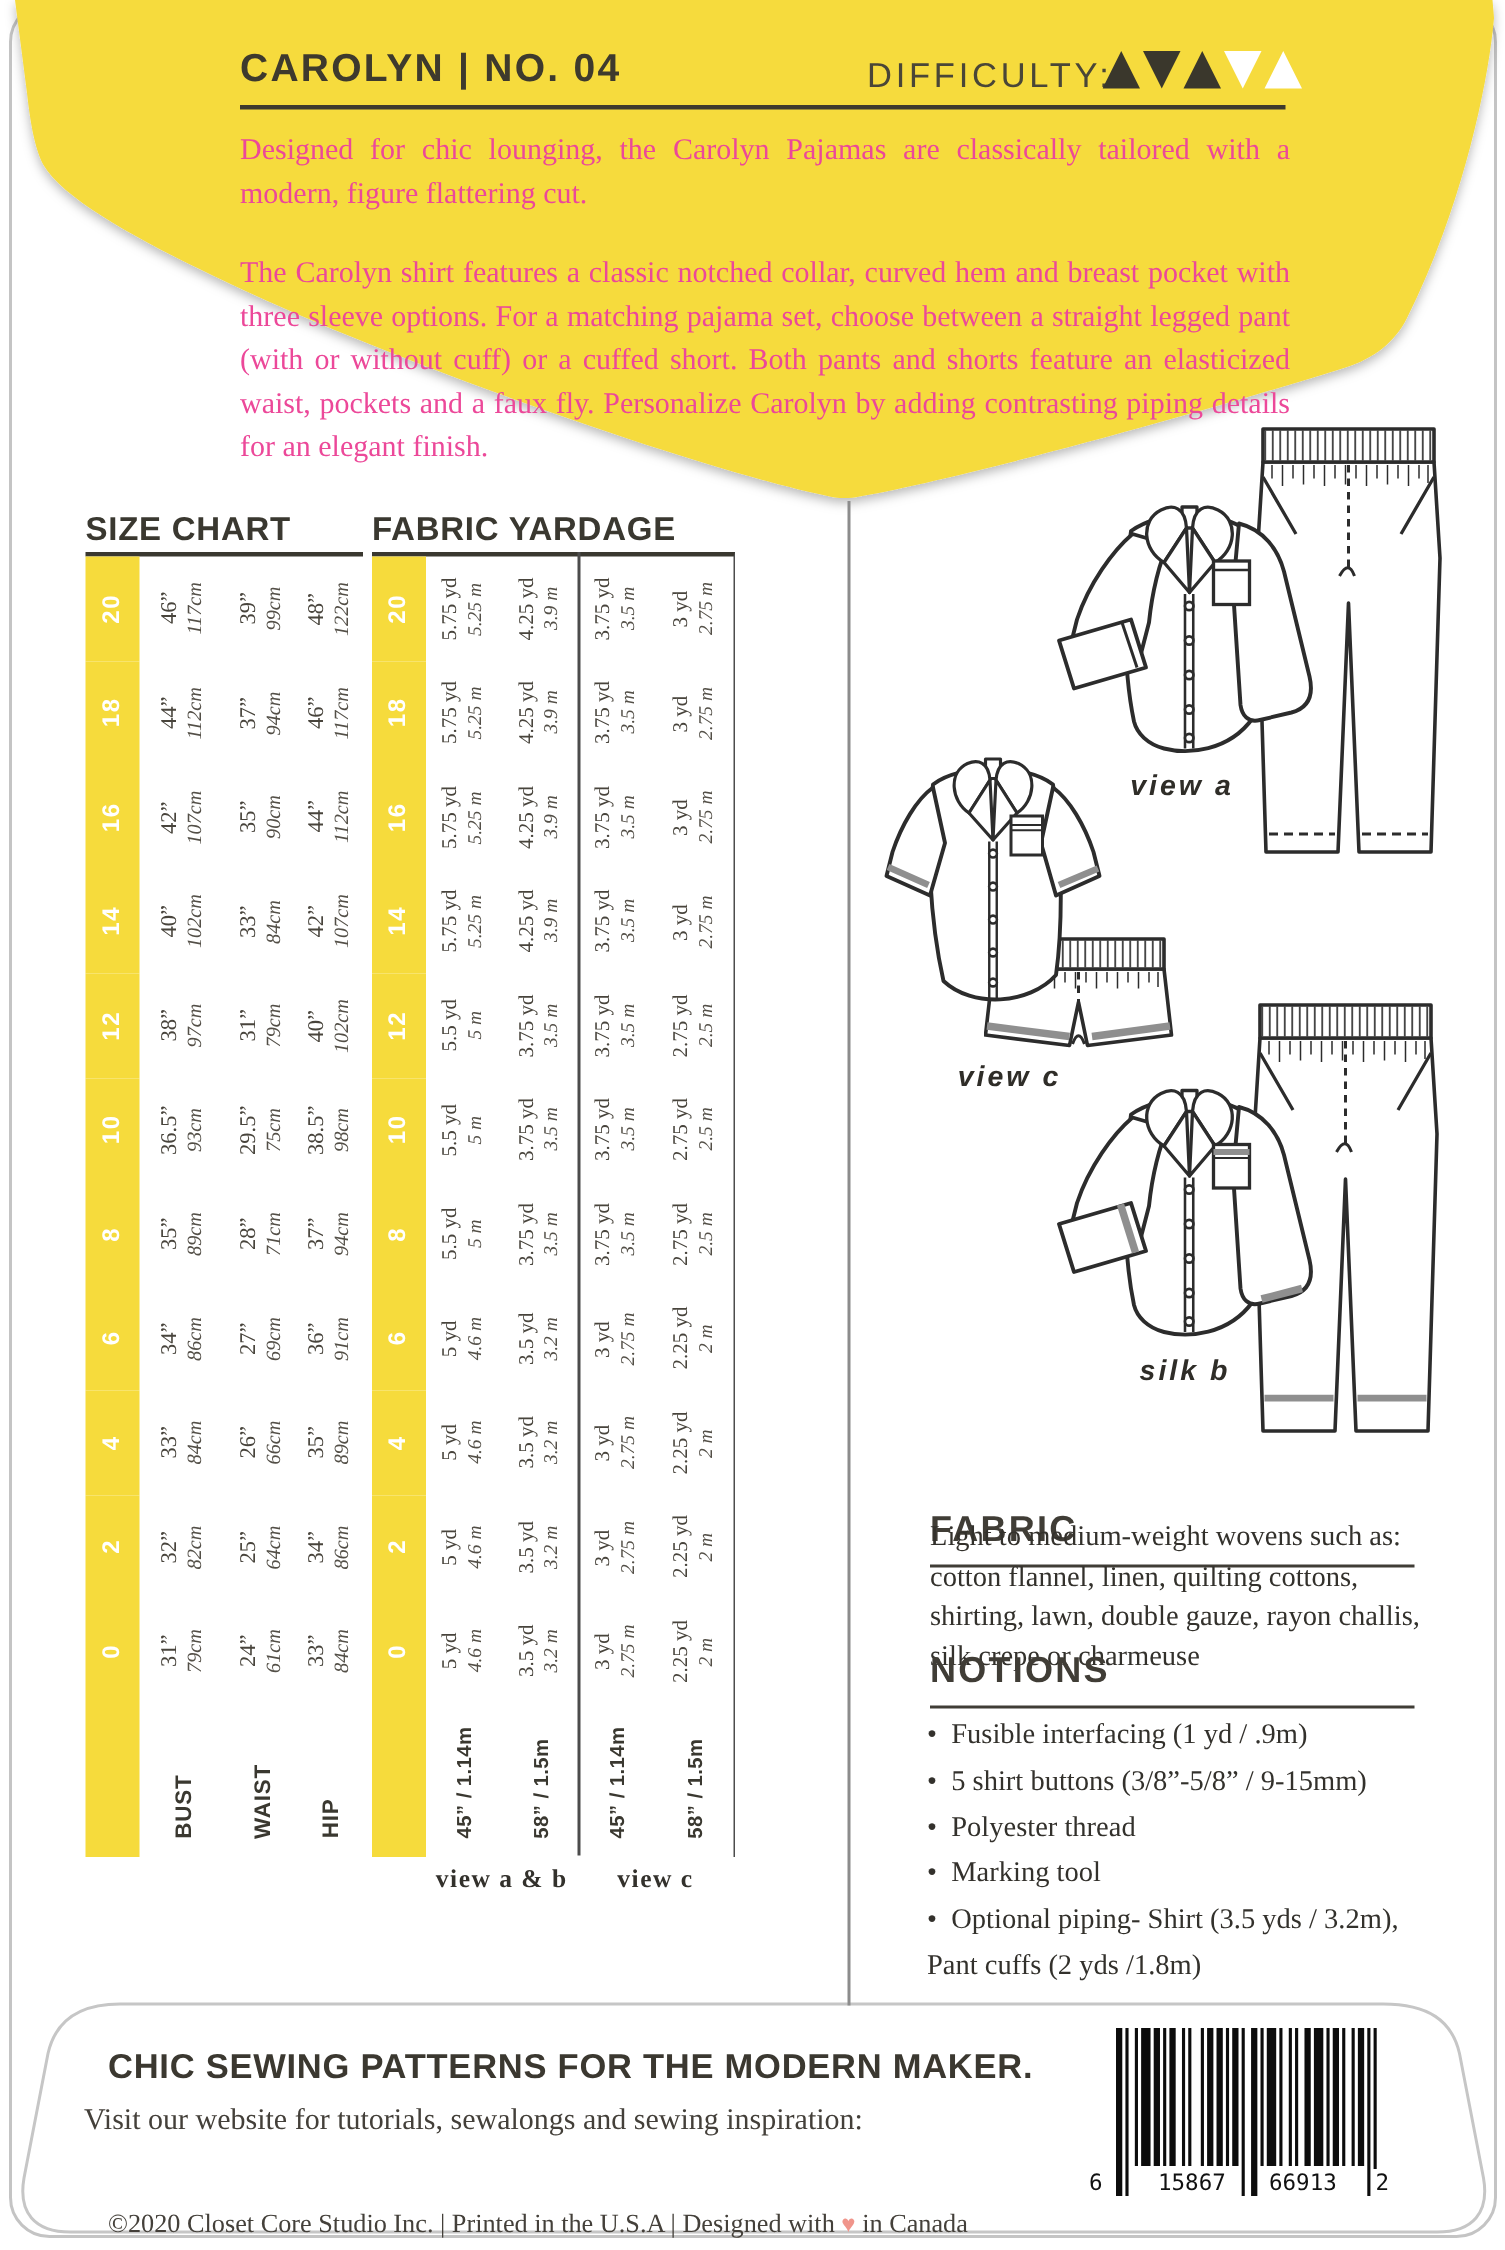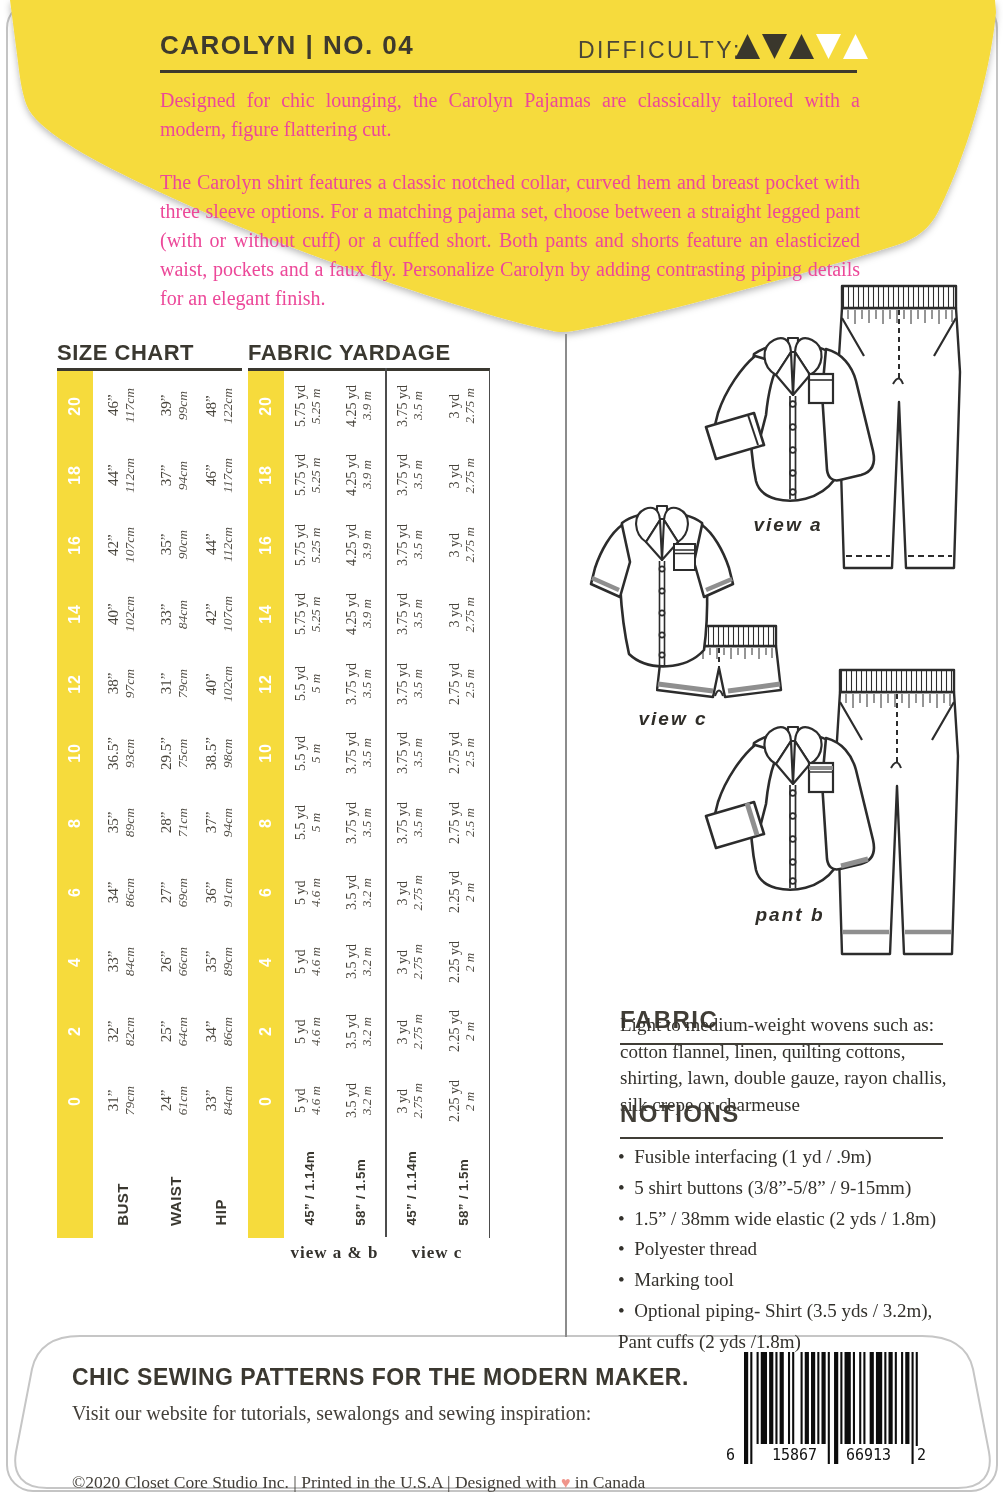--- a/index.html
+++ b/index.html
@@ -73,21 +73,21 @@
   #fabric-heading{left:620px;top:970px;margin-top:36px;}
   #notions-heading{left:620px;top:1100px;}
   #fabric-text{left:620px;top:1012px;width:334px;font-family:"Liberation Serif",serif;
       font-size:19px;line-height:1.4;color:#33312c;}
   #notions-list{left:618px;top:1142px;width:340px;margin:0;padding:0;list-style:none;
       font-family:"Liberation Serif",serif;font-size:19px;line-height:1.62;color:#33312c;}
   #notions-list li::before{content:"•\2002";}
 
   
   #footer-tagline{left:72px;top:1364px;font-size:23px;font-weight:700;letter-spacing:.5px;color:#3b3830;}
-  #footer-visit{left:72px;top:1402px;font-family:"Liberation Serif",serif;font-size:20px;color:#44403a;}
+  #footer-visit{left:56px;top:1402px;font-family:"Liberation Serif",serif;font-size:20px;color:#44403a;}
   #footer-url{left:72px;top:1432px;font-family:"Liberation Serif",serif;font-weight:700;
       font-size:20px;letter-spacing:3px;color:#3b3830;}
   #footer-copyright{left:72px;top:1472px;font-family:"Liberation Serif",serif;font-size:17.5px;color:#44403a;}
   #footer-copyright .heart{color:#f0958b;font-size:16px;}
   #barcode{left:742px;top:1352px;width:182px;height:130px;}
   #barcode-digits{position:absolute;left:0;top:94px;width:100%;font-family:"DejaVu Sans Mono",monospace;
       font-size:15px;color:#111;}
   #barcode-digits span{position:absolute;background:#fff;padding:0 2px;}
 </style>
 </head>
@@ -814,29 +814,28 @@
       <circle cx="94.8" cy="71" r="2.8"></circle>
         <circle cx="94.8" cy="94" r="2.8"></circle>
         <circle cx="94.8" cy="117" r="2.8"></circle>
         <circle cx="94.8" cy="140" r="2.8"></circle>
         <circle cx="94.8" cy="159" r="2.8"></circle>
     </g>
     <rect x="111" y="41" width="24" height="29" fill="#fff" stroke="#2c2c2c" stroke-width="2.2"></rect>
     <path d="M111,46 H135" stroke="#8f8f8f" stroke-width="4"></path>
     <path d="M111,50 H135" stroke="#2c2c2c" stroke-width="1.4"></path>
   </svg>
-  <div class="abs viewlabel" id="view-b-label">pant b</div>
+  <div class="abs viewlabel" id="view-b-label">silk b</div>
 
   <div class="abs sideheading" id="fabric-heading">FABRIC</div>
   <div class="abs" id="fabric-text">Light to medium-weight wovens such as: cotton flannel, linen, quilting cottons, shirting, lawn, double gauze, rayon challis, silk crepe or charmeuse</div>
   <div class="abs sideheading" id="notions-heading">NOTIONS</div>
   <ul class="abs" id="notions-list">
       <li>Fusible interfacing (1 yd / .9m)</li>
       <li>5 shirt buttons (3/8”-5/8” / 9-15mm)</li>
-      <li>1.5” / 38mm wide elastic (2 yds / 1.8m)</li>
       <li>Polyester thread</li>
       <li>Marking tool</li>
       <li>Optional piping- Shirt (3.5 yds / 3.2m), Pant cuffs (2 yds /1.8m)</li>
     </ul>
 
   <div class="abs" id="footer-tagline">CHIC SEWING PATTERNS FOR THE MODERN MAKER.</div>
   <div class="abs" id="footer-visit">Visit our website for tutorials, sewalongs and sewing inspiration:</div>
   <div class="abs" id="footer-copyright">
     <span>©2020 Closet Core Studio Inc. | Printed in the U.S.A | Designed with</span>
     <span class="heart">♥</span>

